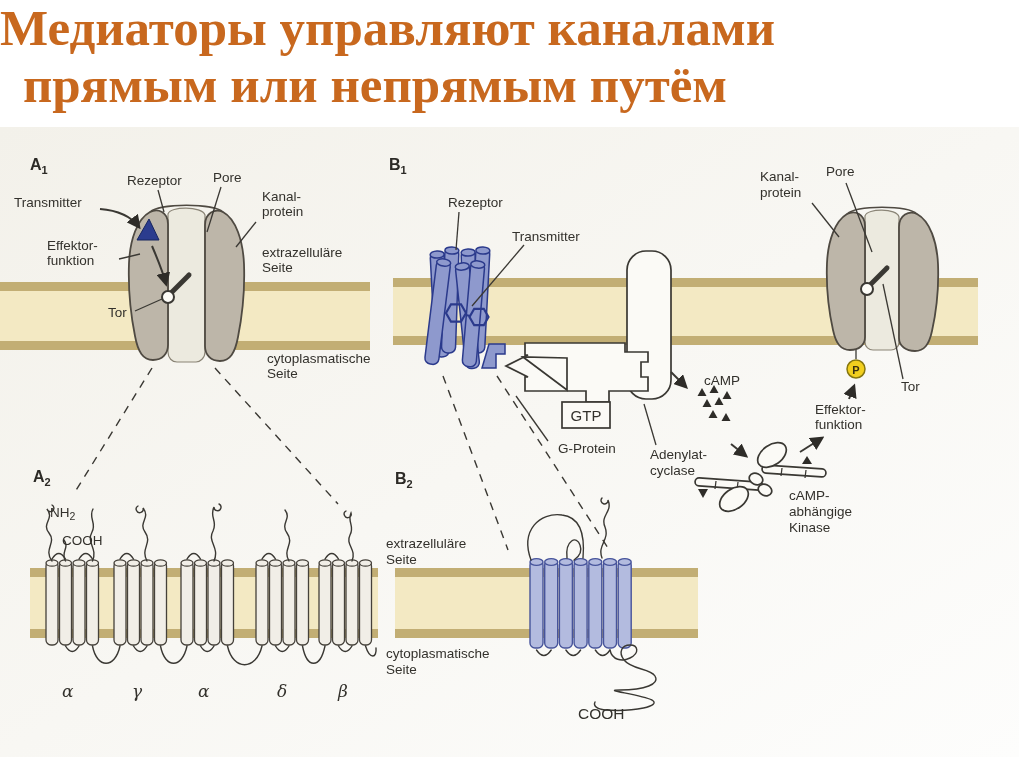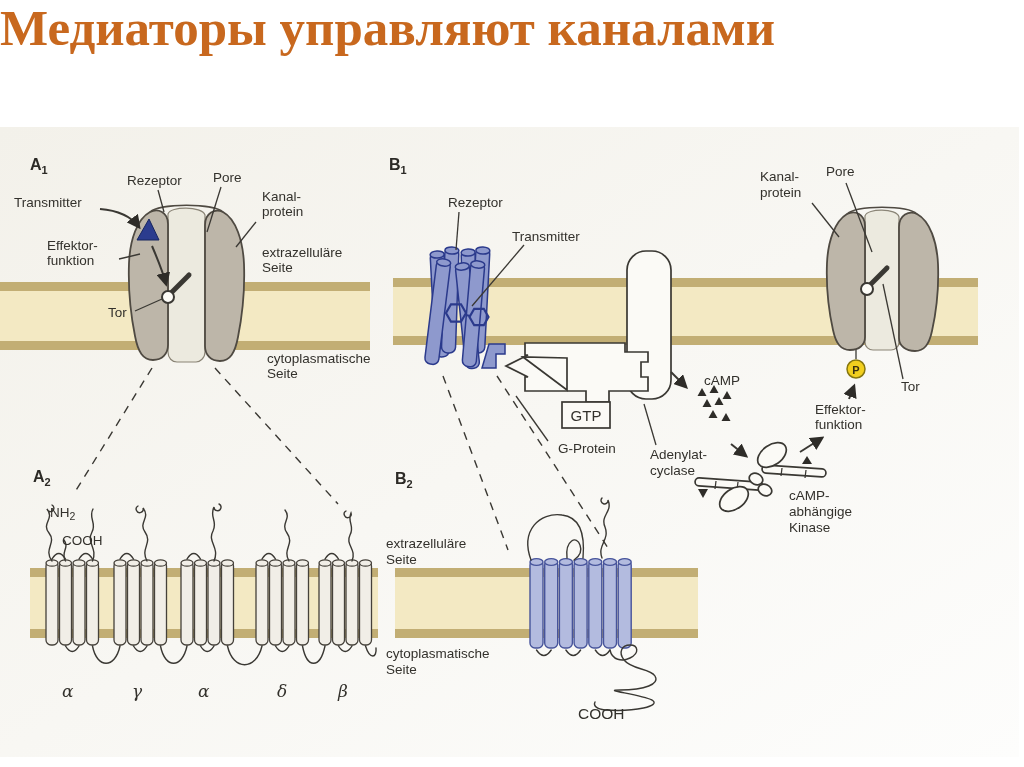--- a/index.html
+++ b/index.html
@@ -41,20 +41,21 @@
   .yellow{fill:var(--c-phosphate,#f2cf1e);stroke:#86760e;stroke-width:1.5;}
   .ptxt{font-size:11px;font-weight:bold;fill:#3a3010;}
   .gtxt{font-size:15px;fill:#33312c;}
   .lever{stroke:#3a3833;stroke-width:5;stroke-linecap:round;}
 </style>
 </head>
 <body>
 
 <div class="title">
   <div>Медиаторы управляют каналами</div>
+  <div>прямым или непрямым путём</div>
 </div>
 
 <svg width="1024" height="767" viewBox="0 0 1024 767">
   <defs>
     <linearGradient id="scanbg" x1="0" y1="0" x2="1" y2="1">
       <stop offset="0" stop-color="#f3f1ea"></stop>
       <stop offset="1" stop-color="#fdfdfc"></stop>
     </linearGradient>
     <marker id="ah" viewBox="0 0 10 10" refX="8" refY="5" markerWidth="7" markerHeight="7" orient="auto-start-reverse">
       <path d="M0,0 L10,5 L0,10 Z" fill="#2e2c28"></path>

